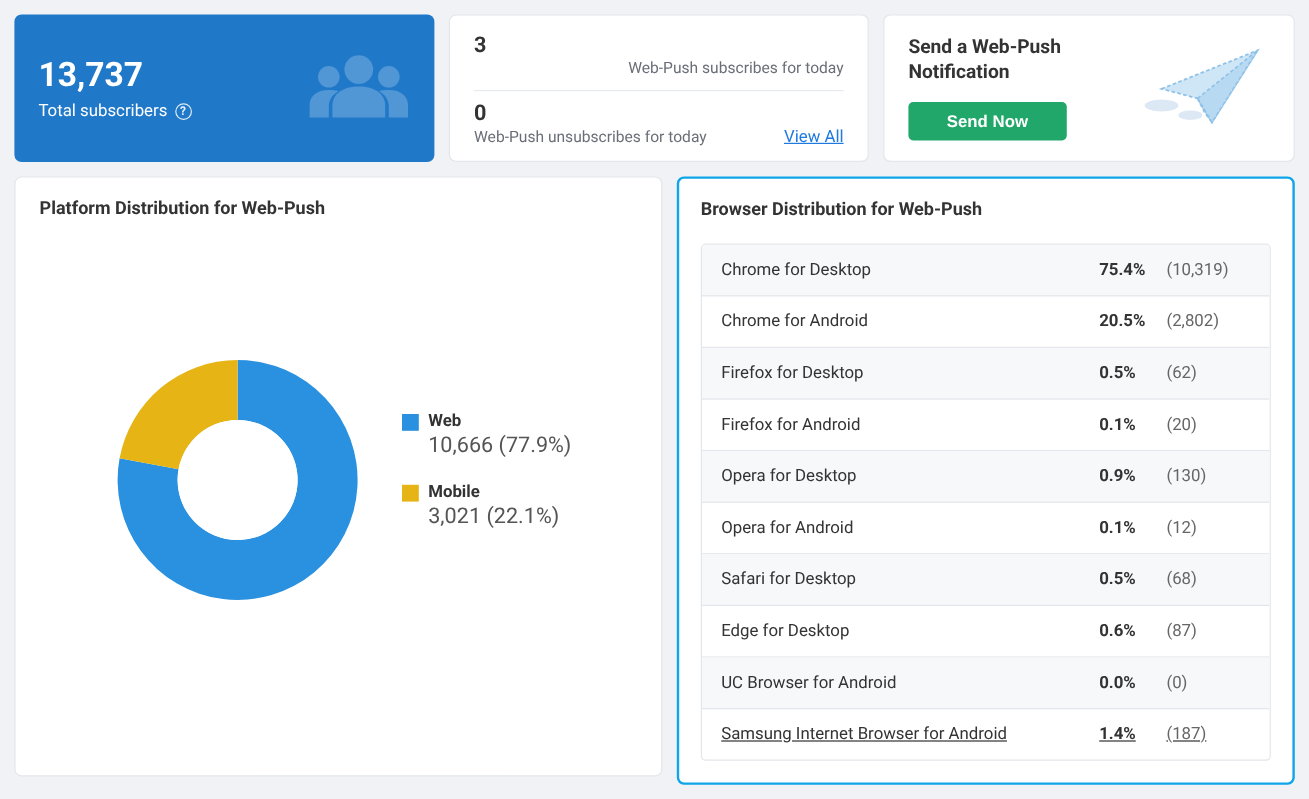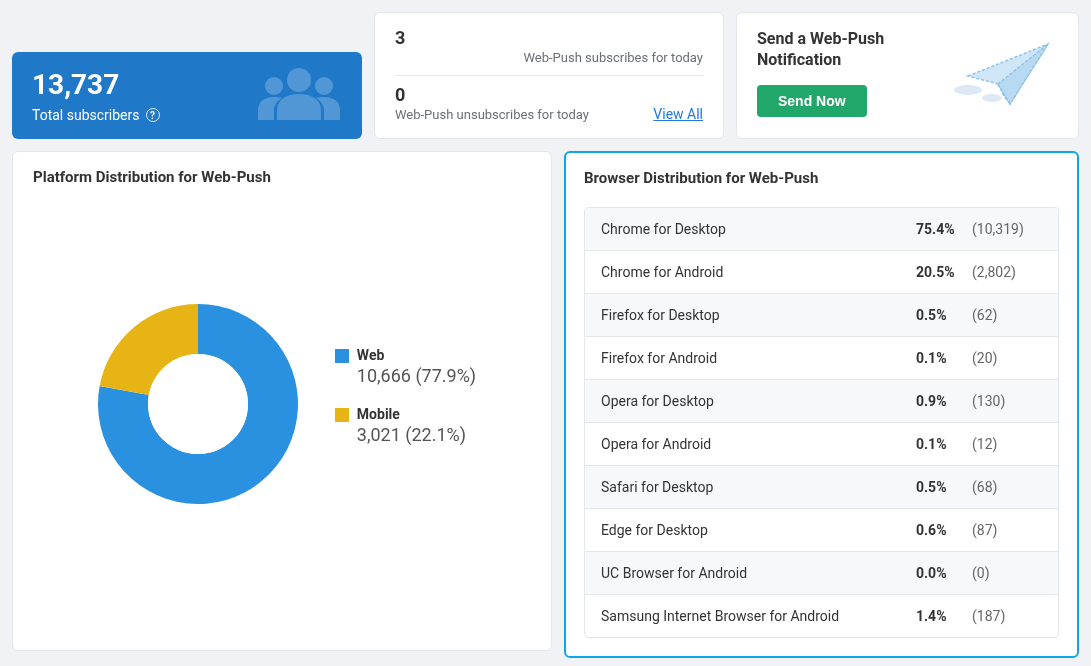--- a/index.html
+++ b/index.html
@@ -24,22 +24,21 @@
   }
   .card-blue {
     background: #2078c9;
     color: #fff;
     border: none;
     width: 350px;
     position: relative;
     overflow: hidden;
     display:flex;
     flex-direction:column;
-    justify-content:space-between;
-    margin-top:40px;
+    justify-content:center;
   }
   .card-blue .big {
     font-size: 28px;
     font-weight: 700;
     margin-bottom: 6px;
   }
   .card-blue .label {
     font-size: 14px;
     display:flex;
     align-items:center;
@@ -92,21 +91,21 @@
     color:#333;
     line-height:1.3;
     margin-bottom:14px;
     max-width:180px;
   }
   .btn-green {
     background:#22a76a;
     color:#fff;
     border:none;
     border-radius:4px;
-    padding:8px 21px;
+    padding:8px 32px;
     font-size:14px;
     font-weight:600;
     cursor:pointer;
   }
   .plane-icon {
     position:absolute;
     right:20px;
     top:50%;
     transform:translateY(-50%);
   }
@@ -169,21 +168,21 @@
   .browser-row {
     display:flex;
     align-items:center;
     padding:13px 16px;
     font-size:14px;
     border-bottom:1px solid #e3e6ea;
   }
   .browser-row:nth-child(odd) {
     background:#f6f8fa;
   }
-  .browser-row:last-child { border-bottom:none; }
+  .browser-row:last-child { border-bottom:none;text-decoration:underline; }
   .browser-name {
     flex:1;
     color:#333;
   }
   .browser-pct {
     font-weight:700;
     color:#333;
     width:56px;
     text-align:left;
   }

